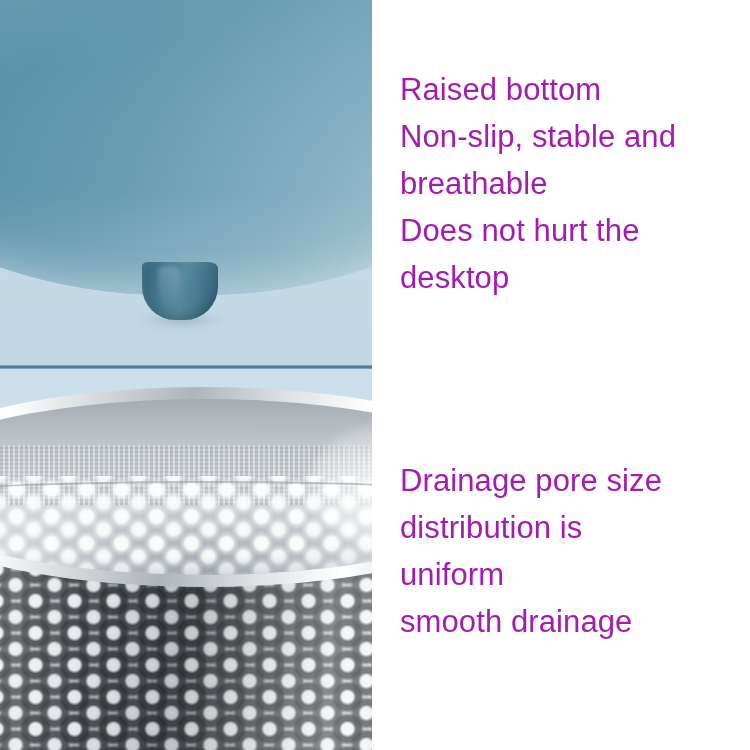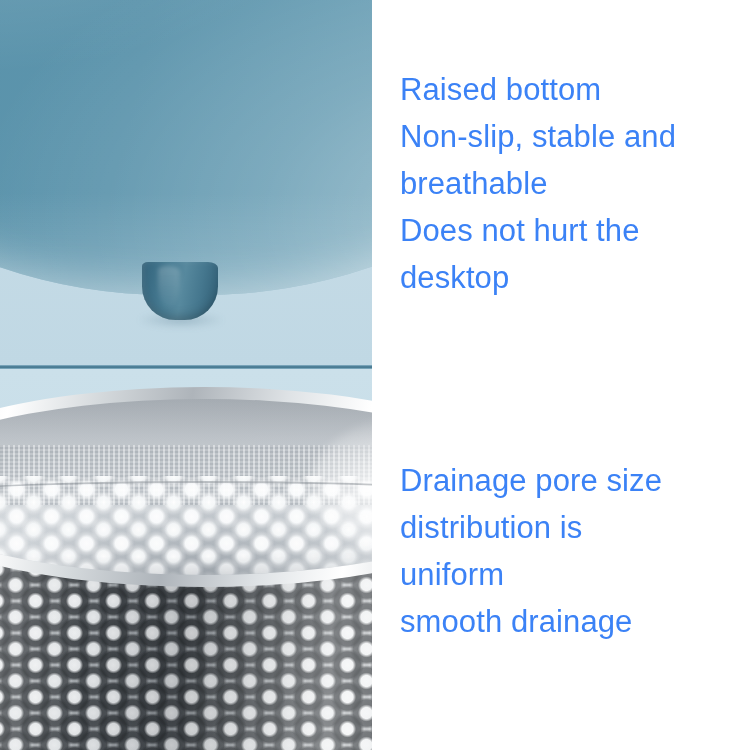--- a/index.html
+++ b/index.html
@@ -56,21 +56,21 @@
     background: linear-gradient(to bottom,
         #9dc0d2 0%, #5b8ca4 22%, #3f7189 55%, #6d9cb2 85%, #a9c9d8 100%);
     z-index: 12;
   }
 
   
   .caption {
     position: absolute;
     left: 28px;
     right: 8px;
-    color: #3b82f6;
+    color: #a21caf;
     font-size: 31px;
     line-height: 47px;
     font-weight: 400;
     letter-spacing: 0.1px;
     white-space: pre-wrap;
   }
   #caption-top    { top: 66px; }
   #caption-bottom { top: 88px; }
 
   

